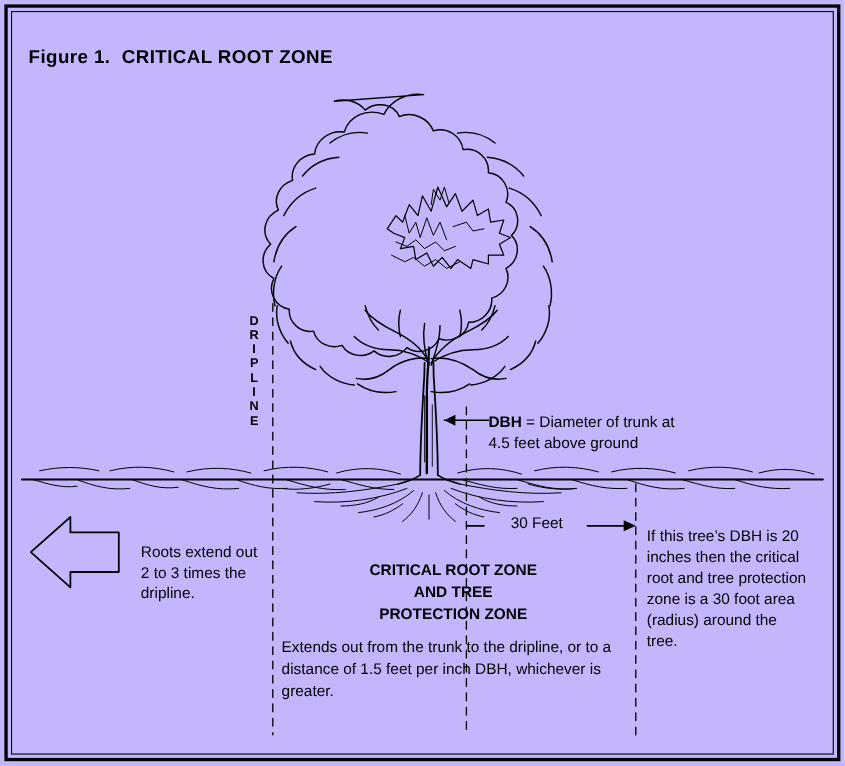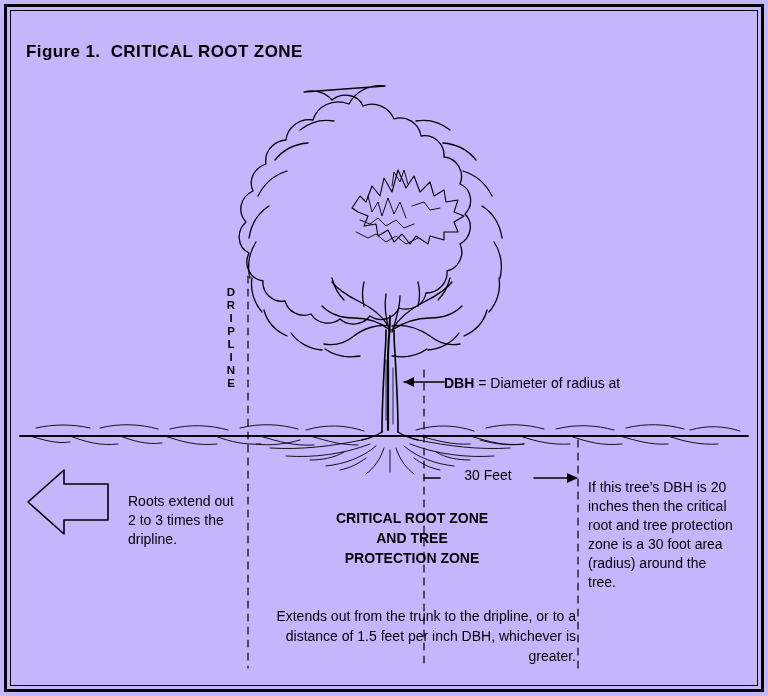--- a/index.html
+++ b/index.html
@@ -87,23 +87,22 @@
     left: 262px;
     top: 508px;
     width: 300px;
     font-weight: bold;
     line-height: 20px;
   }
   #crz-desc {
     left: 256px;
     top: 578px;
     width: 320px;
-    text-align: right;
+    text-align: left;
     line-height: 20px;
-    margin-top: 28px;
   }
   #thirty-feet {
     left: 448px;
     top: 466px;
     width: 80px;
     text-align: center;
     font-size: 14px;
   }
   #right-note {
     left: 588px;
@@ -259,21 +258,22 @@
 
       <path d="M108 484 L 64 484 L 64 470 L 28 502 L 64 534 L 64 520 L 108 520 Z" stroke-width="1.6"></path>
     </g>
   </svg>
 
   <div class="vtext" id="dripline-text" style="left:222px; top:286px;">
     <span style="writing-mode: vertical-rl; text-orientation: upright; display:inline-block;">DRIPLINE</span>
   </div>
 
   <div class="label" id="dbh-label">
-    <span style="font-weight:bold;margin-top:16px;">DBH</span><span> = Diameter of radius at</span><br>
+    <span style="font-weight:bold;margin-top:16px;">DBH</span><span> = Diameter of trunk at</span><br>
+    <span>4.5 feet above ground</span>
   </div>
 
   <div class="label" id="thirty-feet">30 Feet</div>
 
   <div class="label" id="roots-label">Roots extend out 2 to 3 times the dripline.</div>
 
   <div class="label bold center" id="crz-title">
     <span>CRITICAL ROOT ZONE</span><br>
     <span>AND TREE</span><br>
     <span>PROTECTION ZONE</span>

